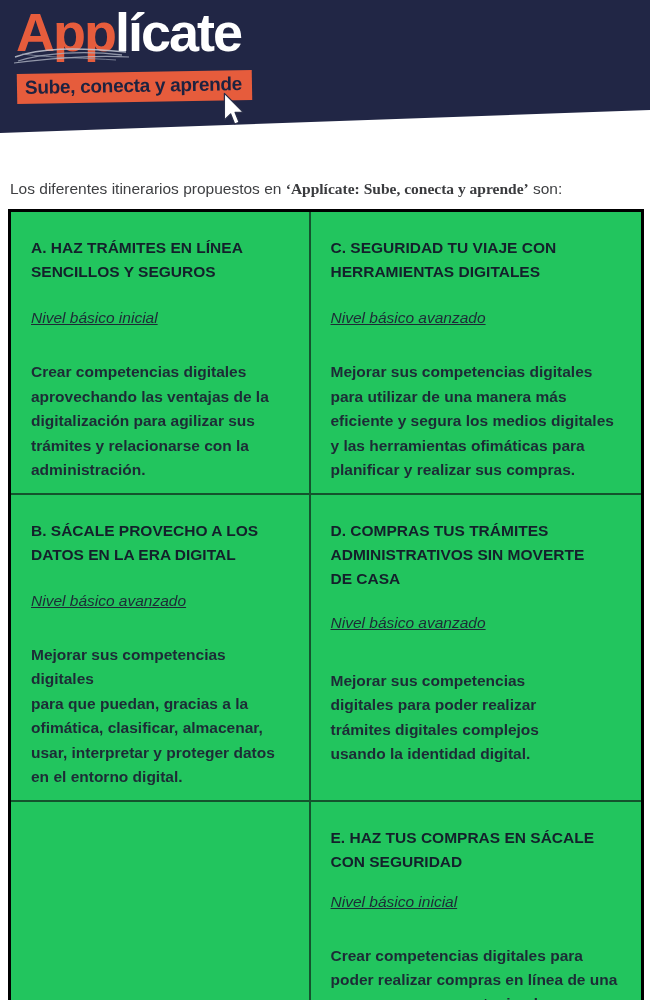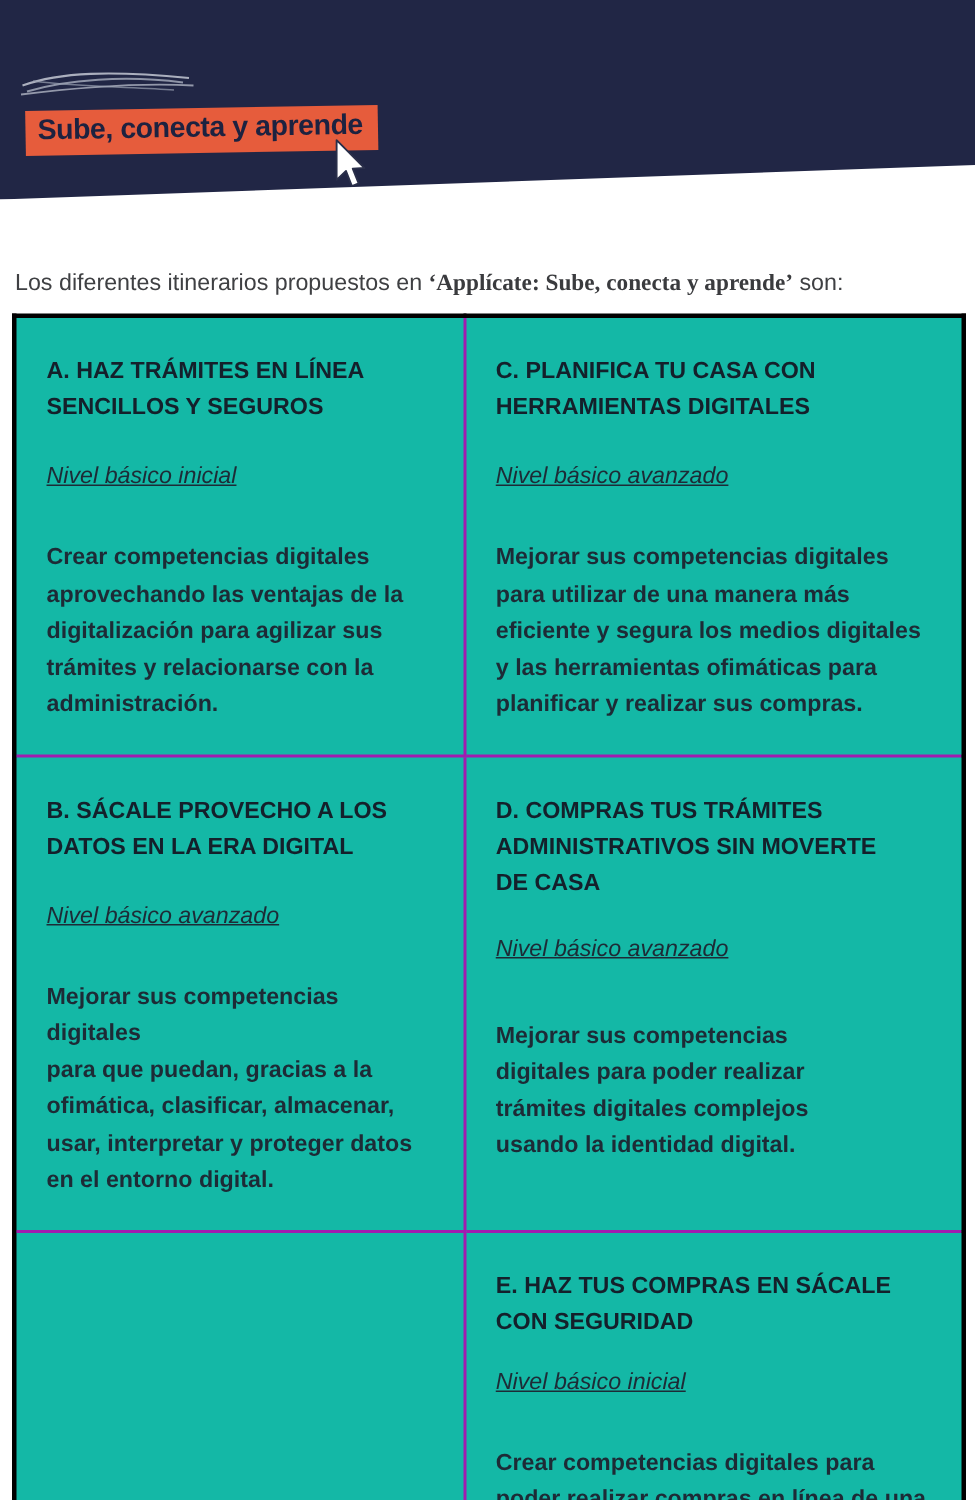--- a/index.html
+++ b/index.html
@@ -51,24 +51,24 @@
   
   table.itineraries {
     border-collapse: collapse;
     table-layout: fixed;
     margin-left: 8px;
     width: 636px;
     border: 3px solid #000000;
   }
   table.itineraries col.c1 { width: 300px; }
   table.itineraries td {
-    border: 2px solid #a21caf;
-    background: #14b8a6;
+    border: 2px solid #14532d;
+    background: #22c55e;
     vertical-align: top;
-    padding: 24px 16px 20px 20px;
+    padding: 24px 16px 10px 20px;
   }
   tr.row1 { height: 271px; }
   tr.row2 { height: 265px; }
   tr.row3 { height: 214px; }
   td.empty { background: #ffffff; }
 
   .cell-title {
     margin: 0 0 22px 0;
     font-size: 15.5px; font-weight: bold;
     line-height: 24px;
@@ -95,20 +95,23 @@
   td.cell-d .cell-level { margin-bottom: 34px; }
   td.cell-e { padding-top: 12px; }
   td.cell-e .cell-title { margin-bottom: 6px; }
   td.cell-e .cell-level { margin-bottom: 30px; }
   td.cell-e .cell-body  { line-height: 24px; }
 </style>
 </head>
 <body>
 
 <div class="header">
+  <div class="logo">
+    <span class="logo-app">App</span><span class="logo-rest">lícate</span>
+  </div>
   <svg class="scribble" width="120" height="22" viewBox="0 0 120 22">
     <path d="M3,13 C28,4 62,3 114,8" fill="none" stroke="#c3c8d4" stroke-width="1.4" opacity="0.85"></path>
     <path d="M6,17 C32,9 72,6 110,11" fill="none" stroke="#aab0bf" stroke-width="1.3" opacity="0.8"></path>
     <path d="M2,19 C42,14 82,11 117,13" fill="none" stroke="#b9bfcc" stroke-width="1.2" opacity="0.75"></path>
     <path d="M10,10 C40,14 78,14 104,16" fill="none" stroke="#9aa1b2" stroke-width="1" opacity="0.7"></path>
   </svg>
   <div class="badge">Sube, conecta y aprende</div>
   <svg class="cursor" width="24" height="34" viewBox="0 0 12 19">
     <path d="M1.2,0.8 L1.2,15.6 L4.7,12.3 L6.9,17.9 L9.4,16.9 L7.2,11.4 L11.6,11.2 Z" fill="#ffffff" stroke="#2a2f4a" stroke-width="0.7" stroke-linejoin="round"></path>
   </svg>
@@ -127,21 +130,21 @@
       <p class="cell-title">A. HAZ TRÁMITES EN LÍNEA
 SENCILLOS Y SEGUROS</p>
       <p class="cell-level">Nivel básico inicial</p>
       <p class="cell-body">Crear competencias digitales
 aprovechando las ventajas de la
 digitalización para agilizar sus
 trámites y relacionarse con la
 administración.</p>
     </td>
     <td class="cell-c">
-      <p class="cell-title">C. PLANIFICA TU CASA CON
+      <p class="cell-title">C. SEGURIDAD TU VIAJE CON
 HERRAMIENTAS DIGITALES</p>
       <p class="cell-level">Nivel básico avanzado</p>
       <p class="cell-body">Mejorar sus competencias digitales
 para utilizar de una manera más
 eficiente y segura los medios digitales
 y las herramientas ofimáticas para
 planificar y realizar sus compras.</p>
     </td>
   </tr>
   <tr class="row2">

